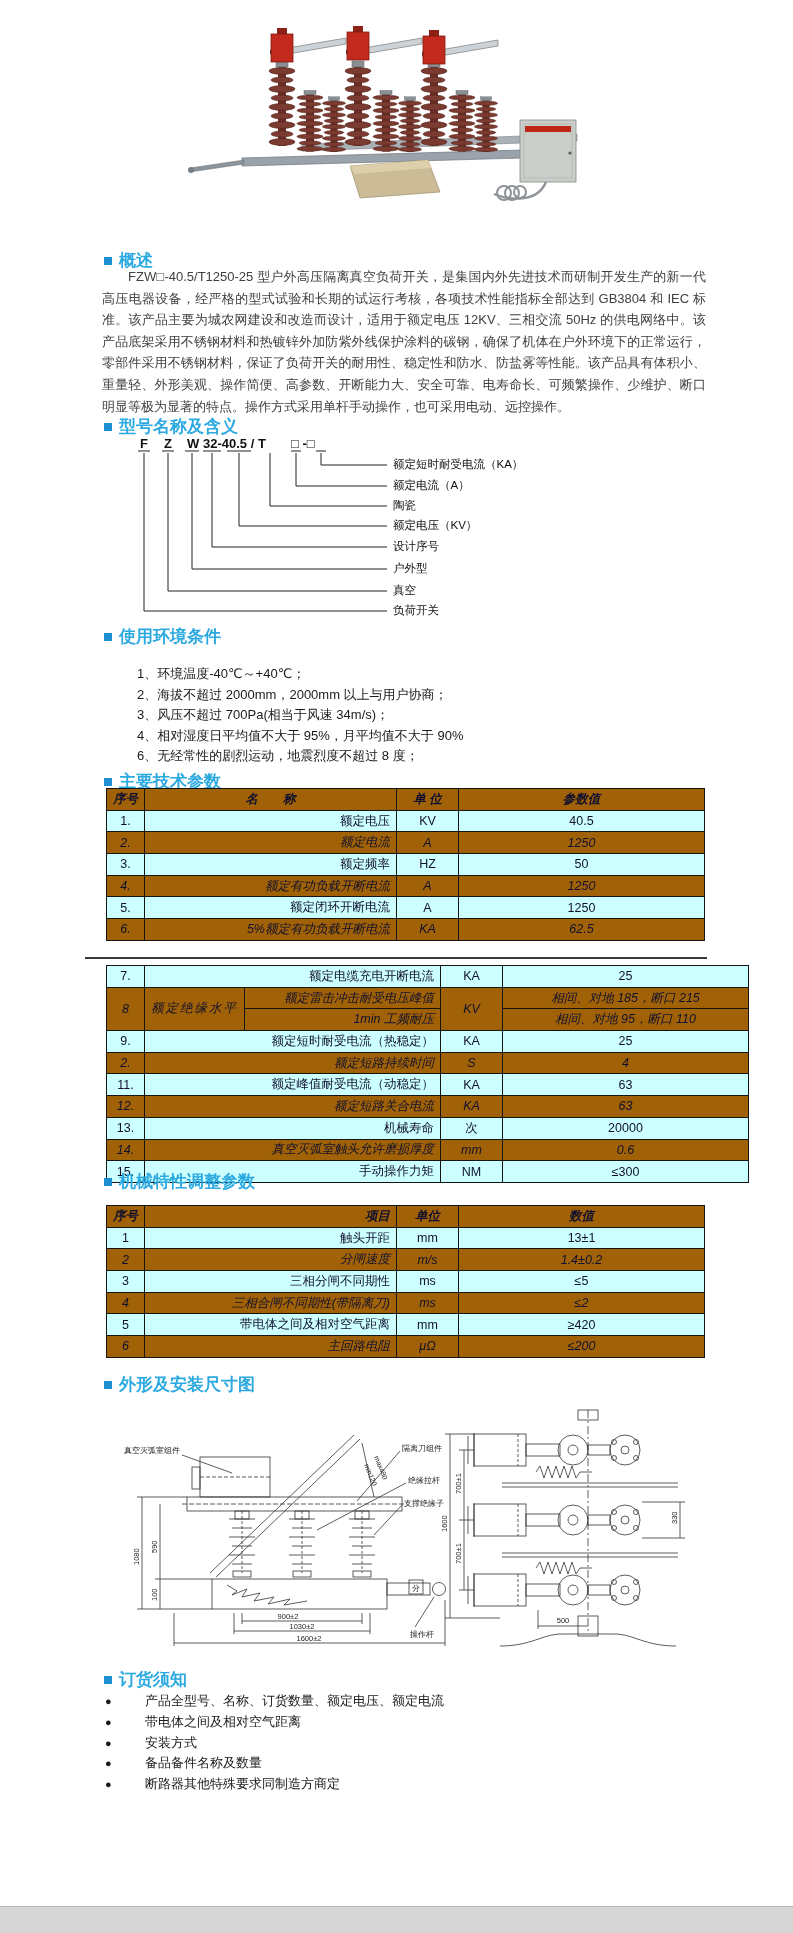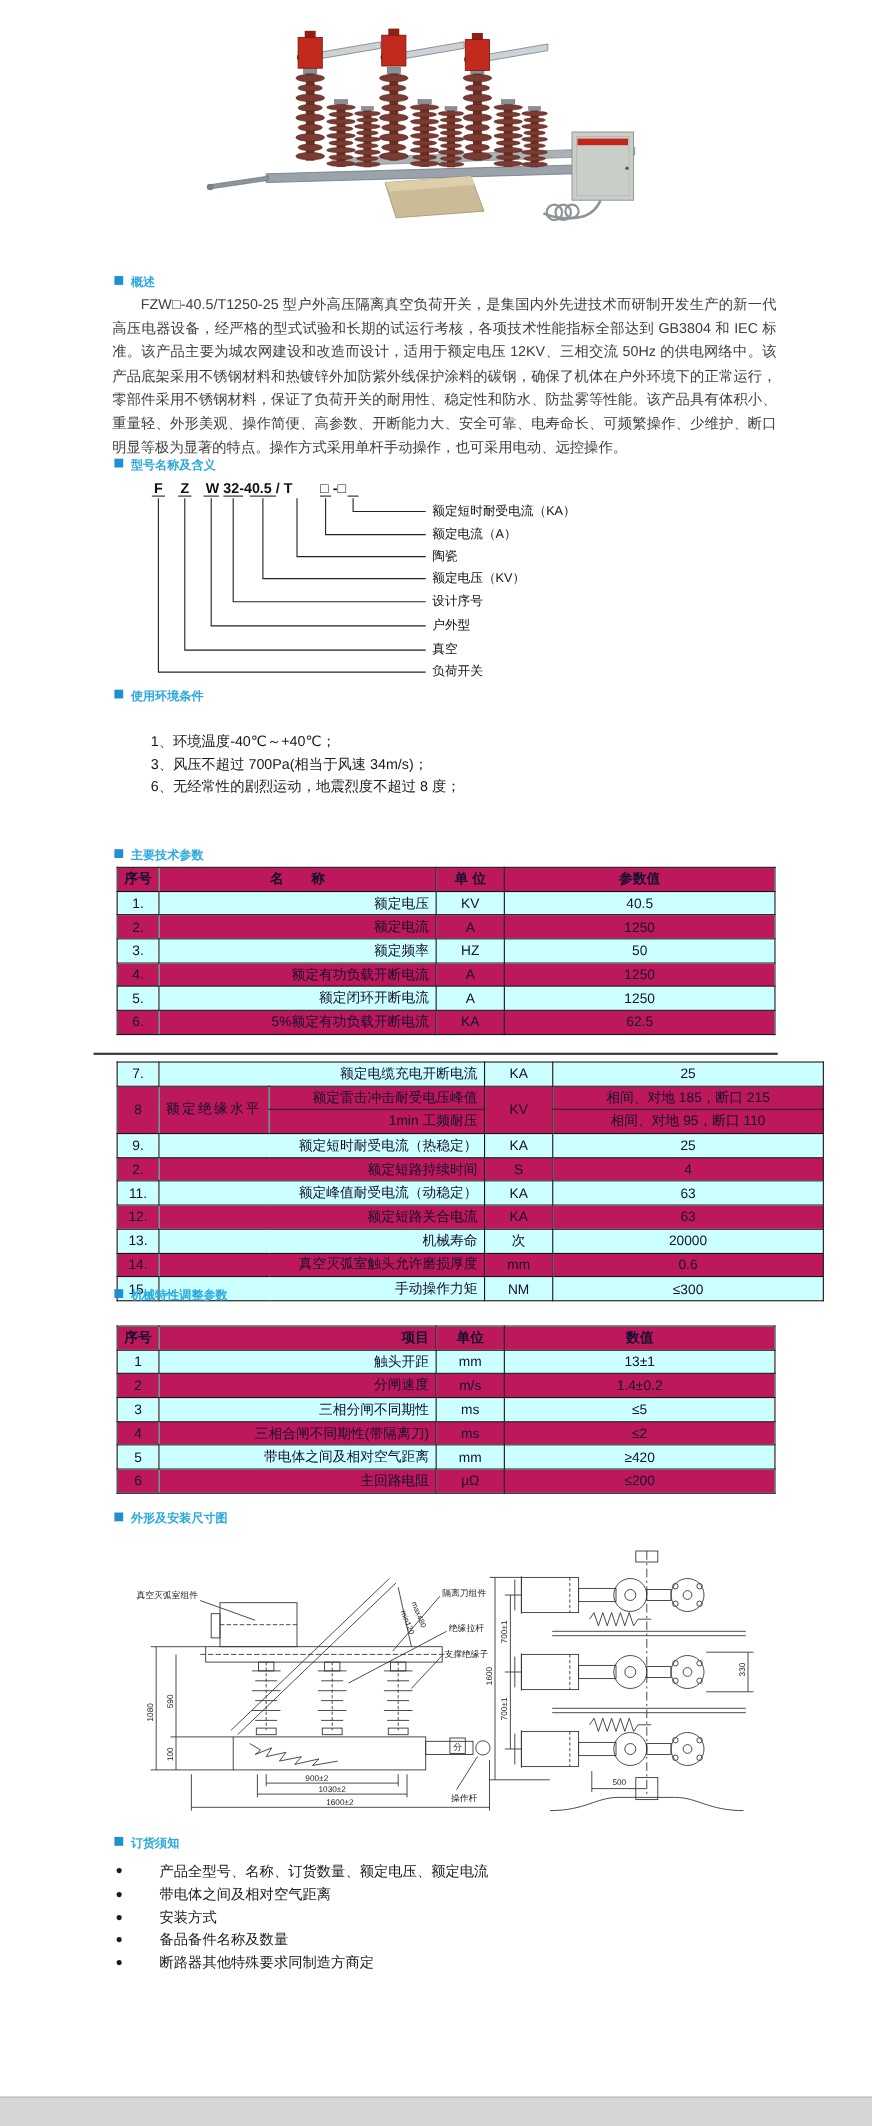--- a/index.html
+++ b/index.html
@@ -1,26 +1,26 @@
 <!DOCTYPE html>
 <html><head>
 <meta charset="utf-8">
 <style>
   html,body{margin:0;padding:0;background:#fdfdfd;}
   #page{position:relative;width:793px;height:1933px;background:#ffffff;outline:1px solid #e6e6e6;
         font-family:"Liberation Sans","DejaVu Sans",sans-serif;color:#111;overflow:hidden;}
-  .sec{position:absolute;left:104px;font-size:11px;color:#2BA9E0;font-weight:600;white-space:nowrap;font-family:Liberation Mono, monospace;}
+  .sec{position:absolute;left:104px;font-size:17px;color:#2BA9E0;font-weight:600;white-space:nowrap;font-family:Liberation Mono, monospace;}
   .sq{display:inline-block;width:8px;height:8px;background:#1E8FD0;margin-right:7px;vertical-align:1px;}
   .para{position:absolute;left:102px;width:604px;font-size:13px;line-height:21.6px;text-align:justify;
         text-indent:2em;color:#404040;}
   .envlist{position:absolute;left:137px;font-size:13px;line-height:20.6px;color:#1a1a1a;white-space:nowrap;margin-top:20px;}
   .t{position:absolute;left:106px;border-collapse:collapse;font-size:12.5px;color:#10102e;table-layout:fixed;}
   .t td,.t th{border:1px solid #151515;height:20.7px;padding:0 6px;font-weight:normal;overflow:hidden;white-space:nowrap;}
   .t th{font-weight:600;}
-  .rb{background:#be185d;}
+  .rb{background:#a16207;font-style:italic;}
   .rl{background:#CCFFFF;}
   .cc{text-align:center;}
   .nm{text-align:right;padding-left:10px;}
   .ins-name{white-space:normal;text-align:center;letter-spacing:2px;line-height:1.25;padding:0 4px;}
   .divider{position:absolute;left:85px;width:622px;height:2px;background:#3a3a3a;}
   .bullets{position:absolute;left:105px;font-size:13px;line-height:20.8px;color:#1a1a1a;}
   .bullets .it{display:flex;}
   .bullets .dot{width:40px;font-size:11px;}
   .footer{position:absolute;left:0;top:1906px;width:793px;height:27px;background:#d6d6d6;border-top:1px solid #b5b5b5;}
   svg{position:absolute;}
@@ -143,21 +143,23 @@
       <text x="293" y="164">真空</text>
       <text x="293" y="184">负荷开关</text>
     </g>
   </svg>
 
   <div class="sec" style="top:625px">
     <span class="sq"></span><span>使用环境条件</span>
   </div>
   <div class="envlist" style="top:644px">
     <div>1、环境温度-40℃～+40℃；</div>
+    <div>2、海拔不超过 2000mm，2000mm 以上与用户协商；</div>
     <div>3、风压不超过 700Pa(相当于风速 34m/s)；</div>
+    <div>4、相对湿度日平均值不大于 95%，月平均值不大于 90%</div>
     <div>6、无经常性的剧烈运动，地震烈度不超过 8 度；</div>
   </div>
 
   <div class="sec" style="top:770px">
     <span class="sq"></span><span>主要技术参数</span>
   </div>
   <table class="t" style="top:788px">
     <colgroup>
         <col style="width:38px">
         <col style="width:252px">

